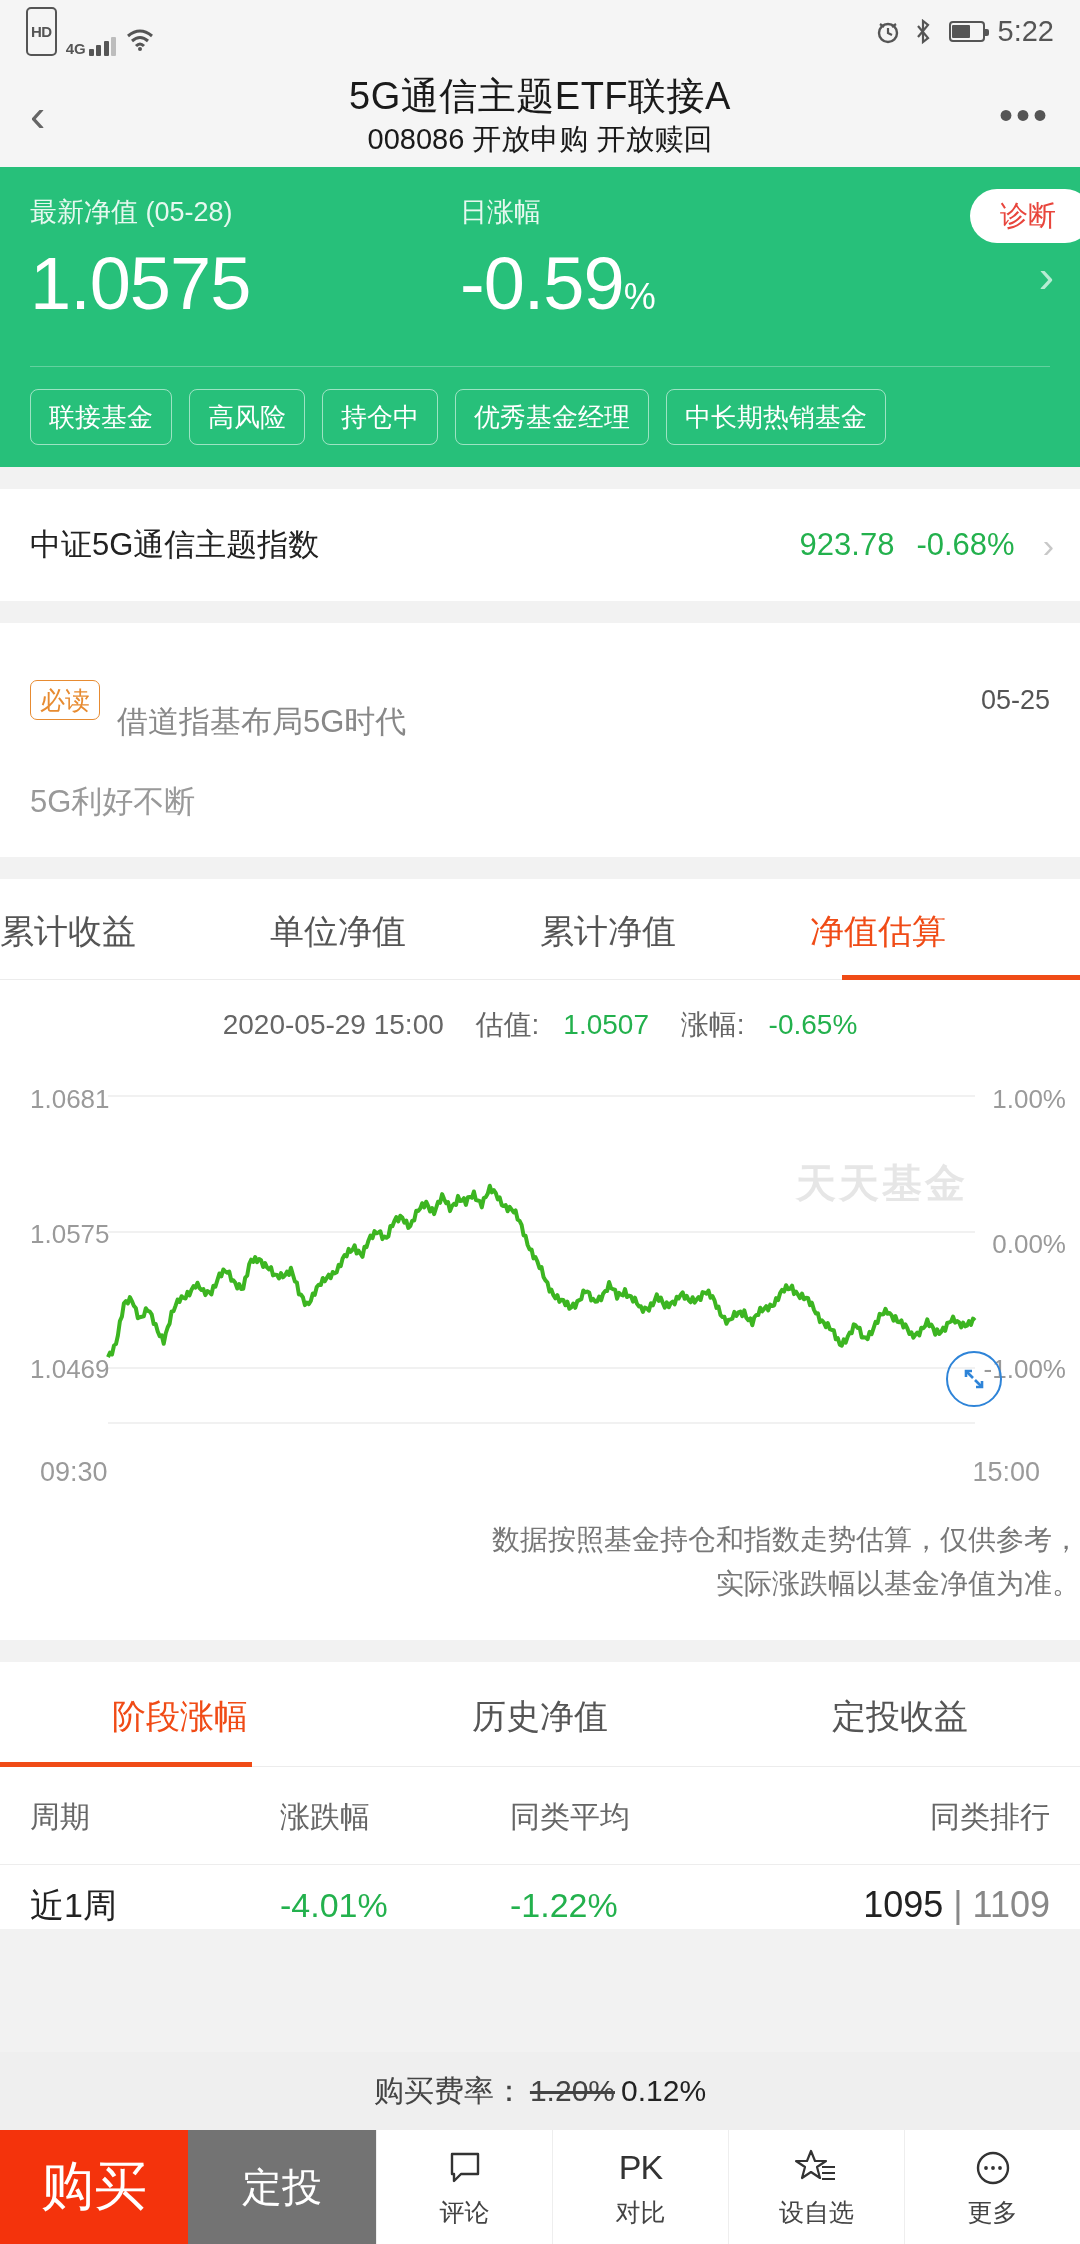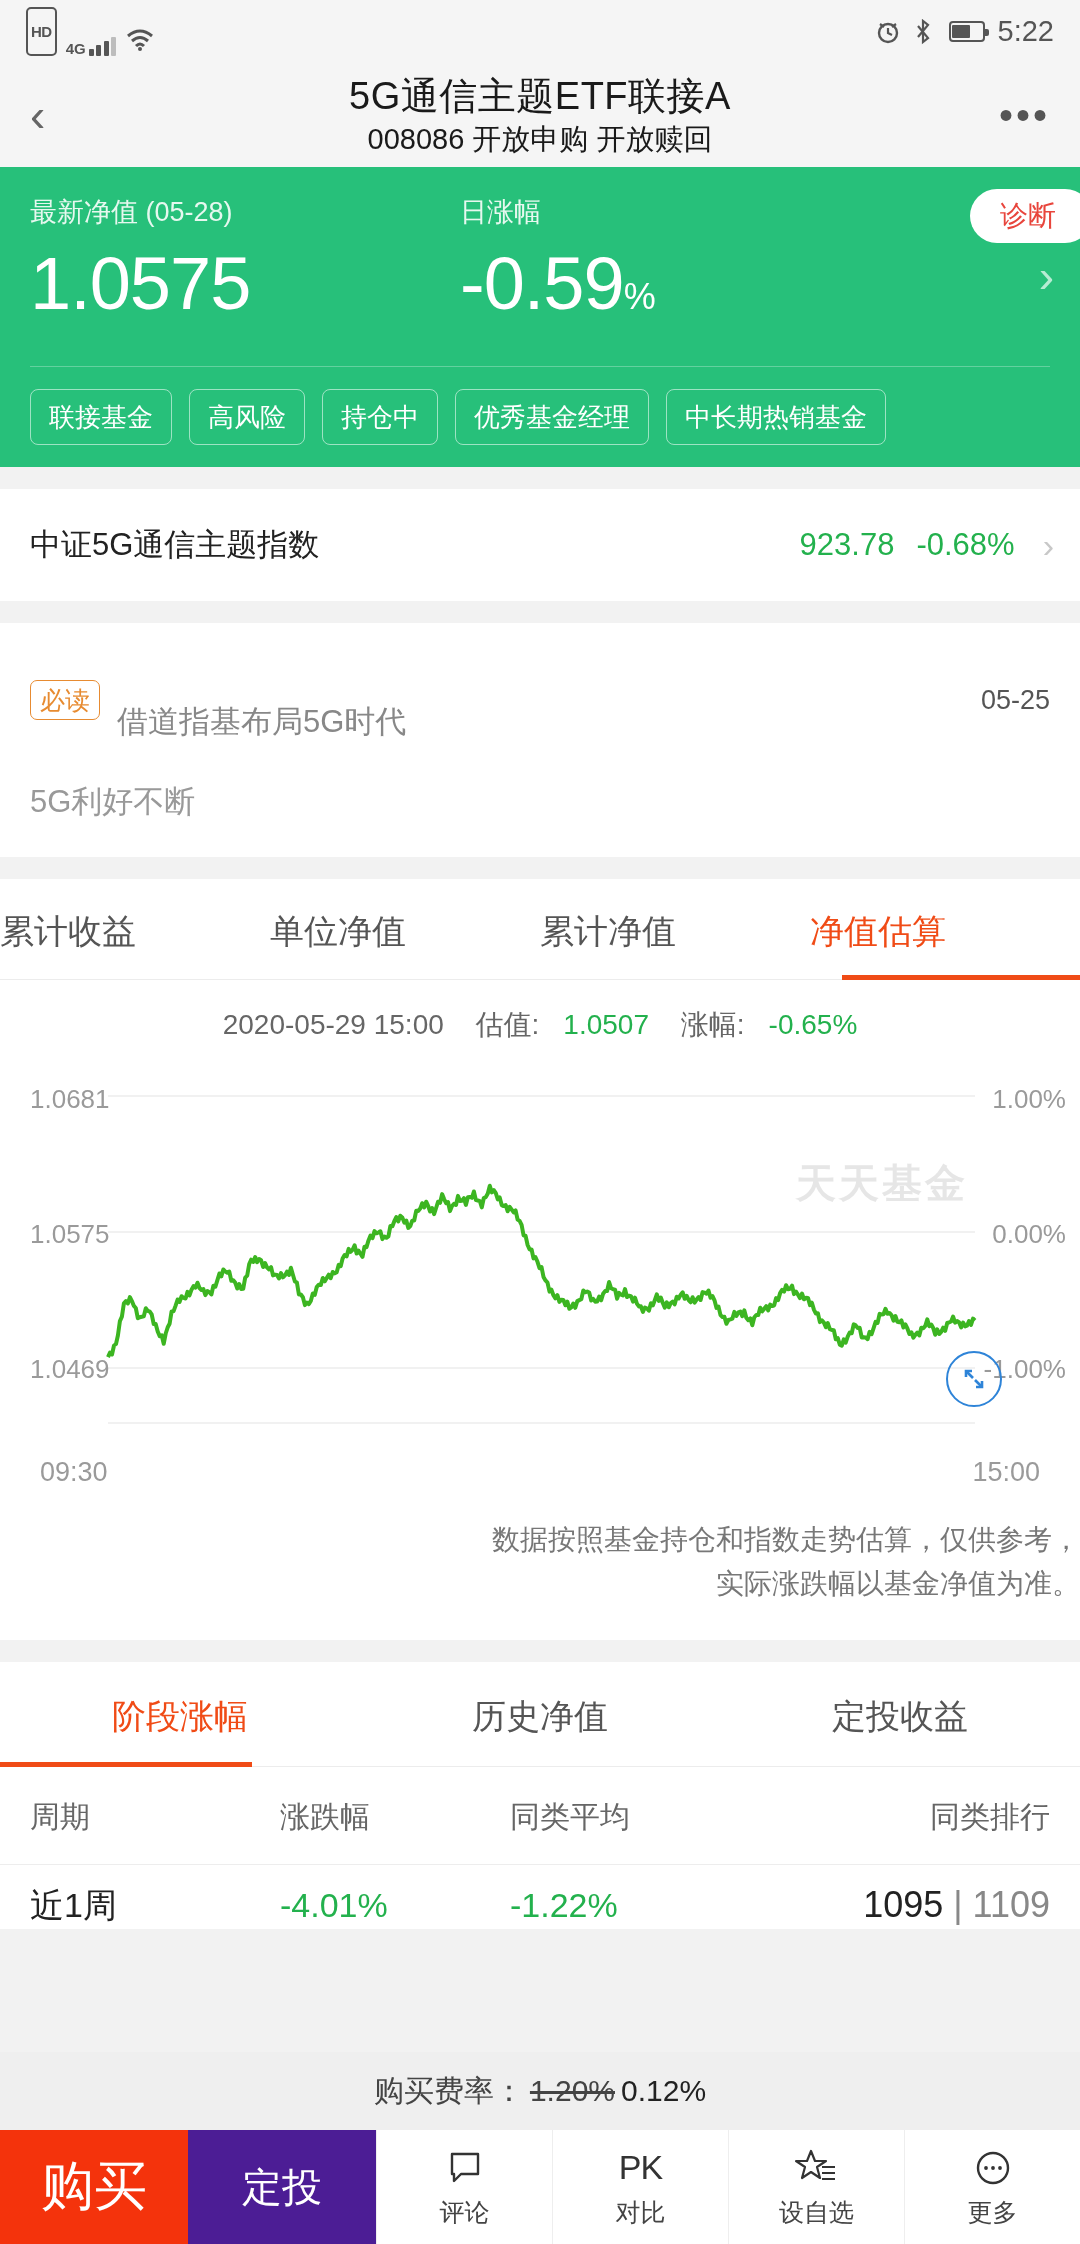--- a/index.html
+++ b/index.html
@@ -115,21 +115,21 @@
   
   .feebar{position:absolute;left:0;right:0;bottom:114px;height:78px;background:#efefef;
     display:flex;align-items:center;justify-content:center;font-size:30px;color:#444;}
   .feebar .old{text-decoration:line-through;color:#444;margin:0 6px;}
   .feebar .new{color:#222;}
 
   
   .bottombar{position:absolute;left:0;right:0;bottom:0;height:114px;display:flex;background:#fff;}
   .bb-buy{width:188px;background:#f4330c;color:#fff;font-size:53px;display:flex;
     align-items:center;justify-content:center;}
-  .bb-plan{width:188px;background:#4c1d95;color:#fff;font-size:40px;display:flex;
+  .bb-plan{width:188px;background:#737373;color:#fff;font-size:40px;display:flex;
     align-items:center;justify-content:center;}
   .bb-item{flex:1;border-left:1px solid #eee;display:flex;flex-direction:column;
     align-items:center;justify-content:center;gap:6px;}
   .bb-ico{height:44px;display:flex;align-items:center;justify-content:center;}
   .bb-lab{font-size:25px;color:#444;}
   .pk{font-size:34px;color:#333;letter-spacing:-1px;}
 </style>
 </head>
 <body>
 
@@ -248,21 +248,21 @@
     <svg class="chart-svg" id="chart" width="1080" height="375">
         <line x1="108" x2="975" y1="28" y2="28" stroke="#ececec" stroke-width="1.5"></line>
         <line x1="108" x2="975" y1="164" y2="164" stroke="#ececec" stroke-width="1.5"></line>
         <line x1="108" x2="975" y1="300" y2="300" stroke="#ececec" stroke-width="1.5"></line>
         <line x1="108" x2="975" y1="355" y2="355" stroke="#ececec" stroke-width="1.5"></line>
         <path d="M108.0 289.1 L110.0 284.5 L112.0 286.5 L114.0 277.5 L116.0 276.0 L117.9 267.5 L119.9 253.1 L121.9 248.6 L123.9 235.3 L125.9 233.0 L127.9 235.4 L129.9 229.1 L131.9 233.1 L133.9 237.9 L135.8 240.0 L137.8 250.2 L139.8 249.2 L141.8 248.7 L143.8 248.3 L145.8 240.3 L147.8 242.9 L149.8 243.7 L151.7 246.4 L153.7 256.0 L155.7 255.9 L157.7 263.5 L159.7 268.1 L161.7 267.4 L163.7 275.8 L165.7 265.5 L167.7 259.3 L169.6 255.7 L171.6 243.4 L173.6 243.2 L175.6 237.6 L177.6 231.5 L179.6 233.9 L181.6 228.2 L183.6 229.9 L185.6 230.5 L187.5 223.9 L189.5 227.4 L191.5 221.7 L193.5 218.1 L195.5 219.6 L197.5 214.7 L199.5 220.0 L201.5 222.0 L203.4 221.1 L205.4 227.1 L207.4 223.1 L209.4 224.2 L211.4 226.5 L213.4 217.7 L215.4 218.6 L217.4 212.1 L219.4 205.5 L221.3 208.4 L223.3 201.5 L225.3 203.6 L227.3 204.7 L229.3 203.6 L231.3 212.7 L233.3 212.3 L235.3 214.8 L237.3 220.5 L239.2 216.1 L241.2 221.1 L243.2 220.8 L245.2 209.6 L247.2 207.6 L249.2 196.0 L251.2 191.7 L253.2 194.0 L255.2 189.0 L257.1 194.2 L259.1 191.0 L261.1 192.3 L263.1 199.0 L265.1 195.0 L267.1 199.6 L269.1 201.4 L271.1 199.2 L273.0 207.4 L275.0 206.6 L277.0 207.0 L279.0 210.5 L281.0 205.1 L283.0 209.3 L285.0 207.4 L287.0 203.6 L289.0 207.0 L290.9 199.7 L292.9 206.7 L294.9 213.5 L296.9 214.5 L298.9 226.5 L300.9 226.5 L302.9 229.2 L304.9 237.1 L306.9 234.6 L308.8 236.1 L310.8 232.9 L312.8 225.5 L314.8 226.8 L316.8 218.8 L318.8 216.7 L320.8 217.1 L322.8 210.0 L324.8 213.3 L326.7 210.0 L328.7 206.7 L330.7 210.2 L332.7 204.0 L334.7 205.4 L336.7 204.2 L338.7 196.9 L340.7 198.2 L342.6 190.6 L344.6 187.1 L346.6 188.4 L348.6 180.9 L350.6 183.8 L352.6 181.9 L354.6 177.3 L356.6 185.5 L358.6 182.7 L360.5 185.7 L362.5 188.8 L364.5 178.7 L366.5 179.2 L368.5 172.4 L370.5 167.5 L372.5 170.1 L374.5 163.1 L376.5 165.3 L378.4 164.5 L380.4 163.3 L382.4 171.1 L384.4 168.5 L386.4 169.8 L388.4 168.3 L390.4 158.0 L392.4 158.3 L394.3 153.2 L396.3 149.0 L398.3 153.4 L400.3 147.7 L402.3 149.4 L404.3 154.6 L406.3 152.5 L408.3 159.9 L410.3 158.1 L412.2 152.7 L414.2 152.5 L416.2 142.8 L418.2 143.1 L420.2 140.6 L422.2 135.2 L424.2 139.4 L426.2 133.7 L428.2 138.0 L430.1 143.5 L432.1 140.0 L434.1 146.1 L436.1 140.0 L438.1 133.7 L440.1 134.8 L442.1 126.1 L444.1 131.1 L446.1 135.1 L448.0 134.0 L450.0 143.1 L452.0 138.0 L454.0 135.8 L456.0 137.0 L458.0 127.9 L460.0 132.9 L462.0 132.7 L463.9 130.2 L465.9 136.9 L467.9 129.3 L469.9 128.9 L471.9 129.8 L473.9 123.5 L475.9 132.1 L477.9 132.5 L479.9 133.2 L481.8 139.4 L483.8 130.0 L485.8 129.1 L487.8 125.5 L489.8 117.7 L491.8 124.4 L493.8 122.1 L495.8 125.1 L497.8 131.4 L499.7 129.4 L501.7 137.1 L503.7 138.1 L505.7 137.1 L507.7 143.3 L509.7 138.8 L511.7 141.6 L513.7 144.3 L515.6 142.4 L517.6 151.6 L519.6 152.9 L521.6 156.9 L523.6 167.5 L525.6 167.8 L527.6 177.0 L529.6 181.4 L531.6 181.5 L533.5 190.4 L535.5 189.2 L537.5 193.8 L539.5 200.2 L541.5 199.0 L543.5 208.9 L545.5 212.4 L547.5 214.6 L549.5 223.6 L551.4 221.7 L553.4 227.2 L555.4 230.3 L557.4 227.1 L559.4 233.9 L561.4 231.7 L563.4 232.0 L565.4 237.3 L567.4 233.7 L569.3 240.7 L571.3 239.4 L573.3 235.5 L575.3 239.8 L577.3 233.1 L579.3 232.1 L581.3 231.2 L583.3 222.5 L585.2 224.3 L587.2 223.5 L589.2 224.5 L591.2 232.5 L593.2 230.9 L595.2 233.7 L597.2 233.6 L599.2 228.5 L601.2 232.3 L603.1 225.8 L605.1 223.1 L607.1 223.0 L609.1 214.0 L611.1 220.3 L613.1 221.2 L615.1 221.6 L617.1 230.7 L619.1 224.9 L621.0 226.7 L623.0 227.5 L625.0 221.1 L627.0 229.0 L629.0 227.7 L631.0 228.1 L633.0 233.7 L635.0 229.7 L636.9 235.6 L638.9 238.4 L640.9 238.3 L642.9 243.9 L644.9 239.5 L646.9 240.5 L648.9 242.7 L650.9 235.3 L652.9 237.4 L654.8 232.1 L656.8 226.4 L658.8 232.9 L660.8 229.5 L662.8 235.0 L664.8 239.6 L666.8 234.3 L668.8 239.3 L670.8 235.0 L672.7 233.6 L674.7 236.3 L676.7 228.8 L678.7 230.4 L680.7 226.8 L682.7 224.3 L684.7 230.8 L686.7 227.8 L688.7 232.1 L690.6 234.3 L692.6 229.2 L694.6 234.6 L696.6 231.6 L698.6 229.1 L700.6 232.0 L702.6 224.1 L704.6 224.6 L706.5 225.7 L708.5 222.5 L710.5 229.7 L712.5 228.1 L714.5 232.3 L716.5 239.9 L718.5 238.6 L720.5 247.1 L722.5 249.0 L724.4 248.7 L726.4 255.8 L728.4 252.0 L730.4 251.4 L732.4 250.6 L734.4 243.8 L736.4 248.0 L738.4 244.4 L740.4 243.6 L742.3 248.1 L744.3 242.4 L746.3 249.7 L748.3 252.2 L750.3 250.4 L752.3 257.3 L754.3 249.3 L756.3 247.0 L758.3 247.1 L760.2 239.7 L762.2 243.4 L764.2 240.7 L766.2 238.1 L768.2 242.4 L770.2 236.6 L772.2 238.1 L774.2 237.3 L776.1 230.1 L778.1 232.1 L780.1 225.1 L782.1 221.9 L784.1 223.6 L786.1 217.2 L788.1 221.3 L790.1 220.8 L792.1 217.6 L794.0 226.1 L796.0 223.6 L798.0 226.8 L800.0 230.1 L802.0 225.5 L804.0 231.3 L806.0 229.8 L808.0 229.9 L810.0 237.1 L811.9 234.7 L813.9 241.6 L815.9 245.6 L817.9 245.3 L819.9 254.1 L821.9 252.4 L823.9 254.6 L825.9 259.3 L827.8 255.1 L829.8 261.2 L831.8 262.0 L833.8 262.3 L835.8 271.2 L837.8 270.2 L839.8 276.7 L841.8 277.7 L843.8 271.4 L845.7 274.7 L847.7 268.7 L849.7 264.5 L851.7 265.3 L853.7 256.4 L855.7 257.4 L857.7 260.1 L859.7 259.8 L861.7 269.4 L863.6 269.2 L865.6 269.5 L867.6 271.2 L869.6 263.9 L871.6 266.2 L873.6 260.2 L875.6 253.9 L877.6 254.9 L879.6 245.9 L881.5 246.5 L883.5 246.2 L885.5 240.8 L887.5 245.8 L889.5 245.0 L891.5 247.1 L893.5 252.7 L895.5 248.0 L897.4 253.8 L899.4 254.3 L901.4 252.4 L903.4 259.5 L905.4 256.4 L907.4 260.5 L909.4 266.0 L911.4 264.3 L913.4 269.7 L915.3 266.9 L917.3 264.5 L919.3 267.5 L921.3 259.7 L923.3 260.2 L925.3 257.9 L927.3 251.3 L929.3 258.3 L931.3 256.5 L933.2 259.9 L935.2 266.8 L937.2 261.4 L939.2 266.0 L941.2 263.9 L943.2 259.7 L945.2 262.8 L947.2 255.0 L949.1 254.3 L951.1 253.5 L953.1 248.6 L955.1 254.7 L957.1 253.1 L959.1 254.2 L961.1 259.4 L963.1 254.5 L965.1 258.4 L967.0 257.7 L969.0 253.0 L971.0 256.9 L973.0 250.6 L975.0 252.4" stroke="#3cb521" stroke-width="4" fill="none" stroke-linejoin="round"></path>
       </svg>
     <div class="ylab l" style="top:16px">1.0681</div>
     <div class="ylab r" style="top:16px">1.00%</div>
     <div class="ylab l" style="top:151px">1.0575</div>
-    <div class="ylab r" style="top:151px">0.00%</div>
+    <div class="ylab r" style="top:161px">0.00%</div>
     <div class="ylab l" style="top:286px">1.0469</div>
     <div class="ylab r" style="top:286px">-1.00%</div>
     <div class="watermark">天天基金</div>
     <div class="expand">
       <svg width="34" height="34" viewBox="0 0 34 34">
         <path d="M15 9 H9 V15" stroke="#2e84d8" stroke-width="2.6" fill="none"></path>
         <path d="M9 9 L16 16" stroke="#2e84d8" stroke-width="2.6" fill="none"></path>
         <path d="M19 25 H25 V19" stroke="#2e84d8" stroke-width="2.6" fill="none"></path>
         <path d="M25 25 L18 18" stroke="#2e84d8" stroke-width="2.6" fill="none"></path>
       </svg>

